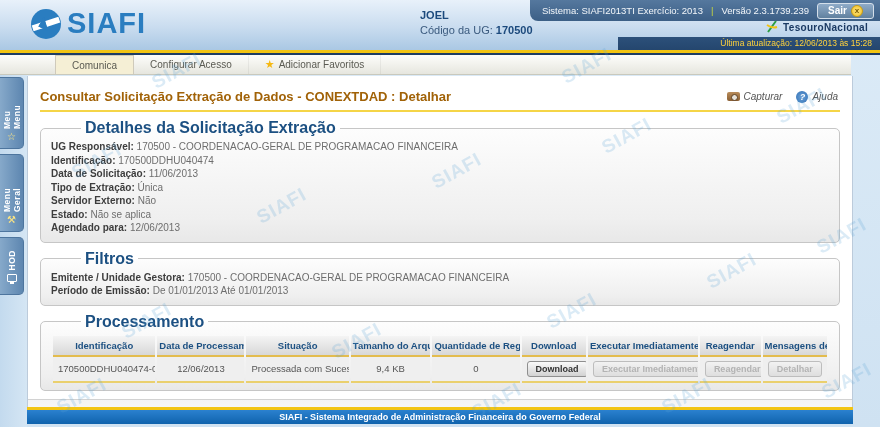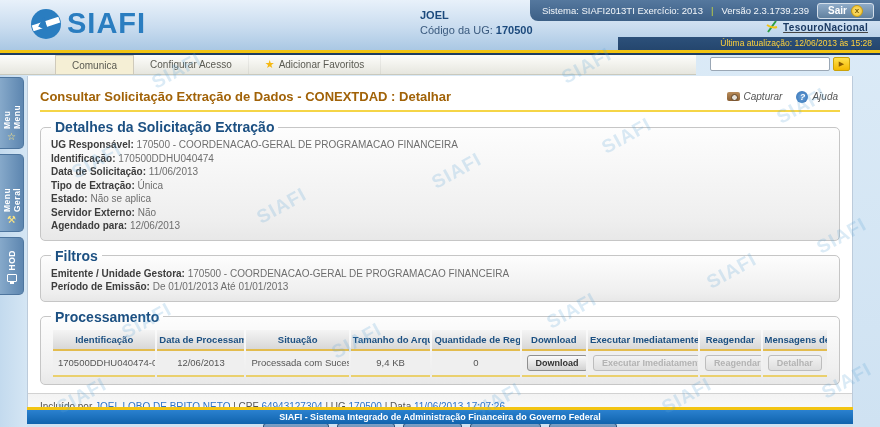--- a/index.html
+++ b/index.html
@@ -31,31 +31,31 @@
                display:flex; align-items:center; gap:8px; padding:0 6px 0 12px;margin-left:25px; }
   .sys-text { color:#f2f6fa; font-size:9.5px; white-space:nowrap; }
   .sys-sep { color:#c6d63f; font-size:9.5px; }
   .sair-btn { display:flex; align-items:center; gap:4px;
               background:linear-gradient(#8fab c8,#61819f); background:linear-gradient(#8fabc8,#61819f);
               border:1px solid #d4dfea; border-radius:3px; padding:1px 10px;
               color:#fff; font-weight:bold; font-size:10px; cursor:pointer; }
   .sair-x { width:12px; height:12px; border-radius:50%; background:radial-gradient(#ffe680,#f2bf24);
             border:1px solid #c89c12; color:#7a5a00; font-size:8px; line-height:10px;
             text-align:center; font-weight:bold; }
-  .tesouro { position:absolute; top:20px; right:12px; display:flex; align-items:center; gap:4px;text-decoration:underline; }
+  .tesouro { position:absolute; top:20px; right:12px; display:flex; align-items:center; gap:4px; }
   .tesouro-text { font-size:10px; font-weight:bold; color:#1b3a63; letter-spacing:0.3px; }
   .update-strip { position:absolute; top:37px; right:0; width:262px; height:13px;
                   background:linear-gradient(#30558066,#24466e); background-color:#2a4d76;
                   color:#ffd23c; font-size:8.5px; text-align:right; line-height:13px;
                   padding-right:8px; z-index:6; }
   .gold-line { position:absolute; top:50px; left:0; width:880px; height:3px; background:#f2c413; z-index:5; }
   .navy-line { position:absolute; top:53px; left:0; width:880px; height:2px; background:#1d3c63; z-index:5; }
 
   
-  .tabbar { position:absolute; top:55px; left:0; width:696px; height:20px;
+  .tabbar { position:absolute; top:55px; left:0; width:851px; height:20px;
             background:linear-gradient(#fdfdfb,#e6e6de); border-bottom:1px solid #c9c9bd;
             display:flex; align-items:stretch; padding-left:55px; z-index:5; }
   .tab { font-size:10px; color:#5a5a52; padding:4px 16px; display:flex; align-items:center; gap:4px;
          border-right:1px solid rgba(0,0,0,0.05); cursor:pointer; }
   .tab.active { background:#f5efd5; border:1px solid #cfcabb; border-bottom:none; }
   .tab-star { color:#f5b812; font-size:11px; }
   .searchbox { position:absolute; right:30px; top:57px; display:flex; align-items:center; gap:3px; }
   .search-input { width:120px; height:14px; border:1px solid #9aa7b5; border-radius:2px;
                   font-size:9px; padding:0 4px; background:#fff; }
   .search-go { width:17px; height:14px; background:linear-gradient(#ffe14d,#f3b800);
@@ -87,21 +87,21 @@
   .cam { width:13px; height:9px; background:linear-gradient(#b98c5a,#8a5f33); border-radius:2px; position:relative; }
   .cam:after { content:""; position:absolute; left:4px; top:2px; width:5px; height:5px;
                border-radius:50%; background:#e8e3da; border:1px solid #5d3f20; }
   .help-circle { width:12px; height:12px; border-radius:50%; background:radial-gradient(#6ea3d8,#2e6db3);
                  color:#fff; font-size:9px; font-weight:bold; text-align:center; line-height:12px; }
   .title-underline { height:2px; background:#f5d547; margin:2px 12px 6px 12px; }
 
   fieldset { border:1px solid #c6c6c6; border-radius:5px; margin:7px 12px 0 12px;
              padding:3px 10px 7px 10px;
              background:linear-gradient(to bottom,#fdfdfd 0%,#efefef 80%,#e8e8e8 100%); }
-  legend { font-size:14px; font-weight:bold; color:#1c5082; padding:0 4px; }
+  legend { font-size:16px; font-weight:bold; color:#1c5082; padding:0 4px;margin-left:30px; }
   .field-line { font-size:10px; line-height:13.5px; }
   .flabel { font-weight:bold; color:#3d3d3d; }
   .fvalue { color:#6e6e6e; }
 
   
   table.proc { width:100%; border-collapse:separate; border-spacing:2px 0; table-layout:fixed; margin-top:2px; }
   table.proc th { background:linear-gradient(#f4f4f4,#d8d8d8); border-bottom:2px solid #e3bc4e;
                   color:#1c5082; font-size:9.5px; font-weight:bold; padding:4px 2px; text-align:center;
                   overflow:hidden; white-space:nowrap; }
   table.proc td { background:#efefef; border-bottom:2px solid #ead06e; color:#555;
@@ -233,26 +233,26 @@
     </div>
     <div class="field-line">
       <span class="flabel">Data de Solicitação:</span>
       <span class="fvalue">11/06/2013</span>
     </div>
     <div class="field-line">
       <span class="flabel">Tipo de Extração:</span>
       <span class="fvalue">Única</span>
     </div>
     <div class="field-line">
+      <span class="flabel">Servidor Externo:</span>
+      <span class="fvalue">Não</span>
+    </div>
+    <div class="field-line">
       <span class="flabel">Estado:</span>
       <span class="fvalue">Não se aplica</span>
-    </div>
-    <div class="field-line">
-      <span class="flabel">Servidor Externo:</span>
-      <span class="fvalue">Não</span>
     </div>
     <div class="field-line">
       <span class="flabel">Agendado para:</span>
       <span class="fvalue">12/06/2013</span>
     </div>
   </fieldset>
 
   <fieldset>
     <legend>Filtros</legend>
     <div class="field-line">

